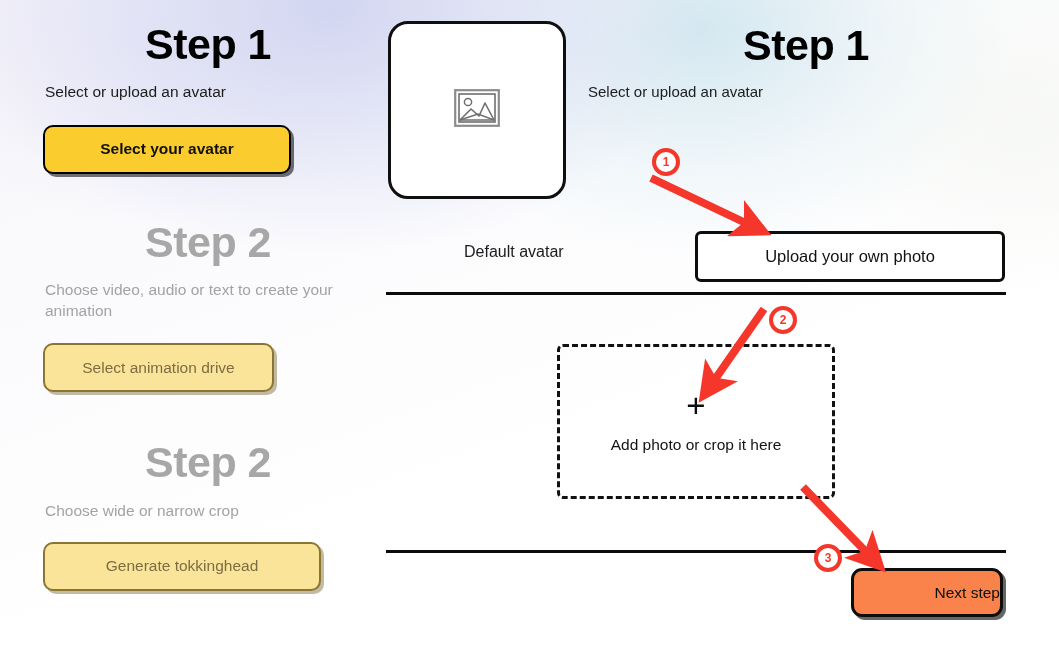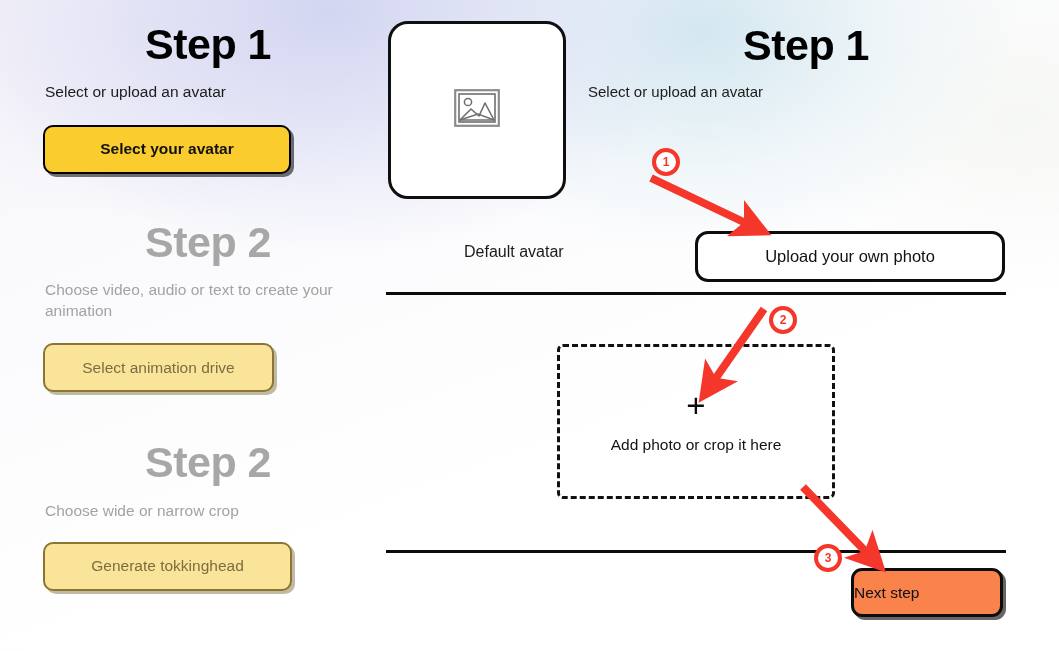--- a/index.html
+++ b/index.html
@@ -81,21 +81,21 @@
     color: #7c6d41;
     box-shadow: 3px 3px 0 rgba(120,104,54,0.45);
     font-weight: normal;
     cursor: default;
   }
 
   .s1-btn { margin-top: 22px; }
   .s2-wrap { margin-top: 46px; }
   .s2-btn  { margin-top: 22px; width: 231px; }
   .s3-wrap { margin-top: 48px; }
-  .s3-btn  { margin-top: 21px; width: 249px; }
+  .s3-btn  { margin-top: 21px; width: 278px; }
 
   
   .avatar-card {
     position: absolute;
     left: 388px;
     top: 21px;
     width: 178px;
     height: 178px;
     box-sizing: border-box;
     background: #ffffff;
@@ -125,21 +125,21 @@
 
   .upload-btn {
     position: absolute;
     left: 695px;
     top: 231px;
     width: 310px;
     height: 51px;
     box-sizing: border-box;
     background: #ffffff;
     border: 3px solid #0d0d0d;
-    border-radius: 13px;
+    border-radius: 6px;
     font-family: "Liberation Sans", sans-serif;
     font-size: 16.5px;
     color: #111111;
     text-align: center;
     line-height: 45px;
     cursor: pointer;
     padding: 0;
   }
 
   .divider {
@@ -186,21 +186,21 @@
     top: 568px;
     width: 152px;
     height: 49px;
     box-sizing: border-box;
     background: #f9834a;
     border: 3px solid #0d0d0d;
     border-radius: 11px;
     font-family: "Liberation Sans", sans-serif;
     font-size: 15.5px;
     color: #101010;
-    text-align: left;
+    text-align: right;
     line-height: 43px;
     cursor: pointer;
     box-shadow: 3px 3px 0 rgba(0,0,0,0.6);
     padding: 0;
   }
 
   
   #annotations {
     position: absolute;
     left: 0; top: 0;

